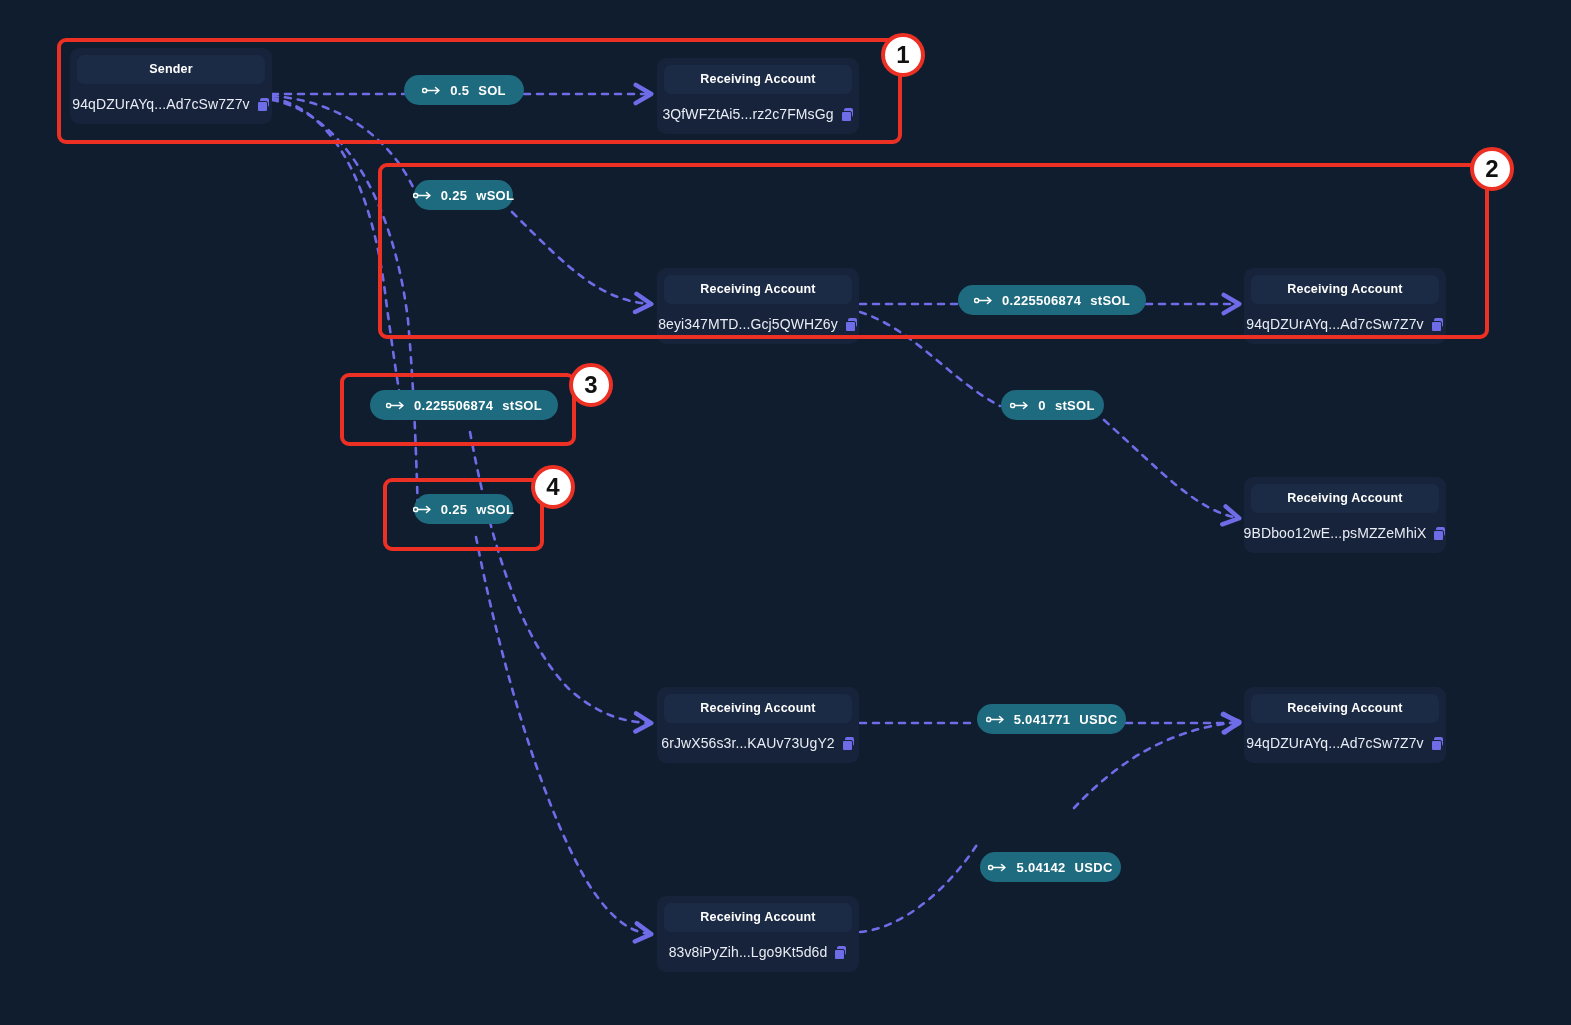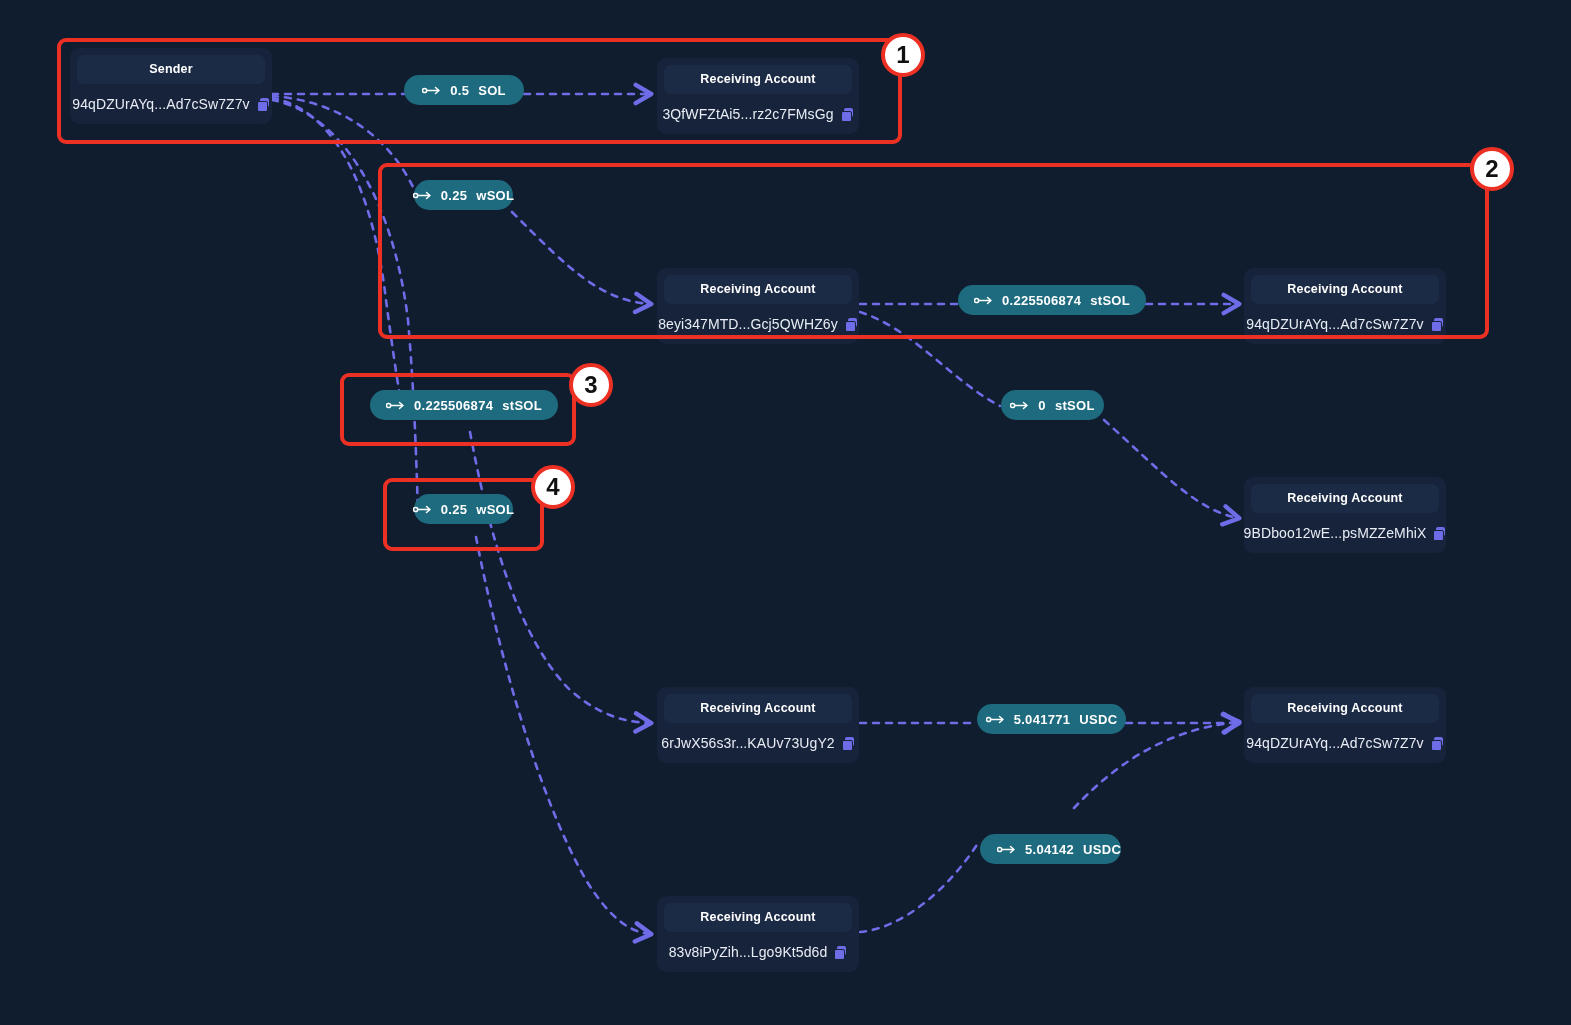--- a/index.html
+++ b/index.html
@@ -279,21 +279,21 @@
 
   <div class="pill" style="left:977px;top:704px;width:149px;align-items:center;">
     <svg class="xfer" viewBox="0 0 19 9">
       <circle cx="2.6" cy="4.5" r="2.1" fill="none" stroke="#ffffff" stroke-width="1.5"></circle>
       <path d="M5,4.5 L17,4.5 M13.5,1.5 L17,4.5 L13.5,7.5" fill="none" stroke="#ffffff" stroke-width="1.5" stroke-linecap="round" stroke-linejoin="round"></path>
     </svg>
     <span>5.041771</span>
     <span>USDC</span>
   </div>
 
-  <div class="pill" style="left:980px;top:834px;width:141px;justify-content:space-between;">
+  <div class="pill" style="left:980px;top:852px;width:141px;">
     <svg class="xfer" viewBox="0 0 19 9">
       <circle cx="2.6" cy="4.5" r="2.1" fill="none" stroke="#ffffff" stroke-width="1.5"></circle>
       <path d="M5,4.5 L17,4.5 M13.5,1.5 L17,4.5 L13.5,7.5" fill="none" stroke="#ffffff" stroke-width="1.5" stroke-linecap="round" stroke-linejoin="round"></path>
     </svg>
     <span>5.04142</span>
     <span>USDC</span>
   </div>
 
   <div class="hl" style="left:57px;top:38px;width:845px;height:106px;"></div>
   <div class="marker" style="left:881px;top:33px;">1</div>

